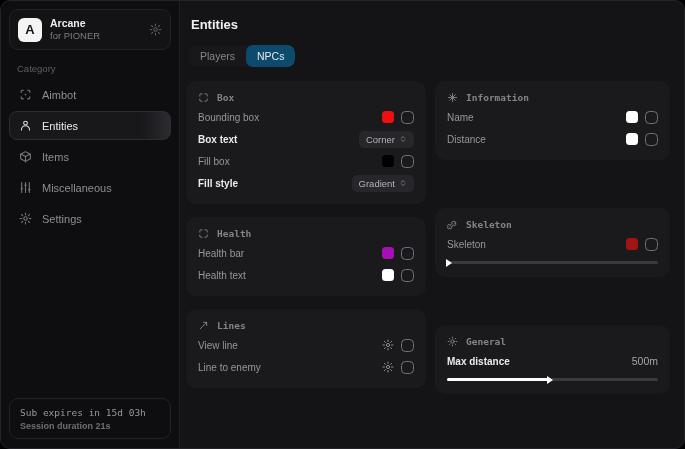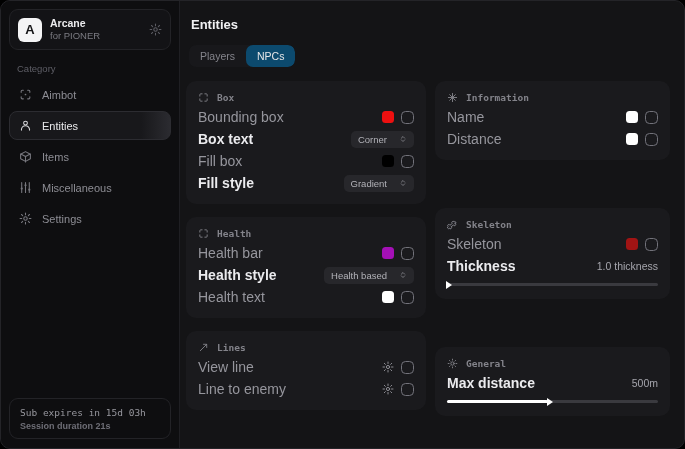--- a/index.html
+++ b/index.html
@@ -48,29 +48,29 @@
   .col { display:flex; flex-direction:column; gap:13px; }
   .col-left { width:240px; }
   .col-right { flex:1;gap:48px; }
 
   .card { background:#1a1a1d; border-radius:10px; padding:9px 12px 10px; }
   .card-header { display:flex; align-items:center; gap:8px; color:#83838a;
     margin:2px 0 3px; }
   .card-title { font-family:"DejaVu Sans Mono", monospace; font-size:9.5px;font-weight:bold; }
   .row { display:flex; align-items:center; justify-content:space-between;
     height:22px; }
-  .row-label { font-size:14px; color:#96969d; }
+  .row-label { font-size:10px; color:#96969d; }
   .row-label.bright { color:#ebebee; font-weight:600; }
   .row-value { font-size:10.5px; color:#a5a5ac; }
   .row-controls { display:flex; align-items:center; gap:7px; }
   .swatch { width:12px; height:12px; border-radius:3.5px; display:inline-block; }
   .checkbox { width:13px; height:13px; border-radius:4.5px;
     border:1.5px solid #72727a; background:transparent; cursor:pointer; }
   .mini-gear { color:#8d8d94; display:flex; cursor:pointer; }
-  .select { display:flex; align-items:center; gap:12px; background:#27272b;
+  .select { display:flex; align-items:center; gap:4px; background:#27272b;
     border:none; border-radius:5px; height:17px; padding:0 7px;
     font-family:"Liberation Sans", sans-serif; font-size:9.5px; color:#b2b2b8;
     cursor:pointer; }
   .select .icon { color:#8b8b92; }
   .slider { margin-top:3px; height:9px; display:flex; align-items:center;
     cursor:pointer; }
   .slider-track { position:relative; width:100%; height:3.5px;
     background:#3a3a3f; border-radius:2px; }
   .slider-fill { position:relative; height:100%; background:#fff;
     border-radius:2px; }
@@ -265,31 +265,20 @@
             <span class="card-title">Health</span>
           </header>
           <div class="row">
             <span class="row-label">Health bar</span>
             <span class="row-controls">
               <span class="swatch" style="background: rgb(164, 16, 182);"></span>
               <span class="checkbox"></span>
             </span>
           </div>
           <div class="row">
-            <span class="row-label bright">Health style</span>
-            <button class="select">
-              <span>Health based</span>
-              <span class="icon">
-                  <svg width="8" height="8">
-                    <use href="#i-updown"></use>
-                  </svg>
-                </span>
-            </button>
-          </div>
-          <div class="row">
             <span class="row-label">Health text</span>
             <span class="row-controls">
               <span class="swatch" style="background: rgb(255, 255, 255);"></span>
               <span class="checkbox"></span>
             </span>
           </div>
         </section>
 
         <section class="card">
           <header class="card-header">
@@ -360,24 +349,20 @@
                 </svg>
               </span>
             <span class="card-title">Skeleton</span>
           </header>
           <div class="row">
             <span class="row-label">Skeleton</span>
             <span class="row-controls">
               <span class="swatch" style="background: rgb(161, 20, 20);"></span>
               <span class="checkbox"></span>
             </span>
-          </div>
-          <div class="row">
-            <span class="row-label bright">Thickness</span>
-            <span class="row-value">1.0 thickness</span>
           </div>
           <div class="slider">
             <div class="slider-track">
               <div class="slider-fill" style="width: 0%;">
                 <span class="slider-thumb"></span>
               </div>
             </div>
           </div>
         </section>
 

